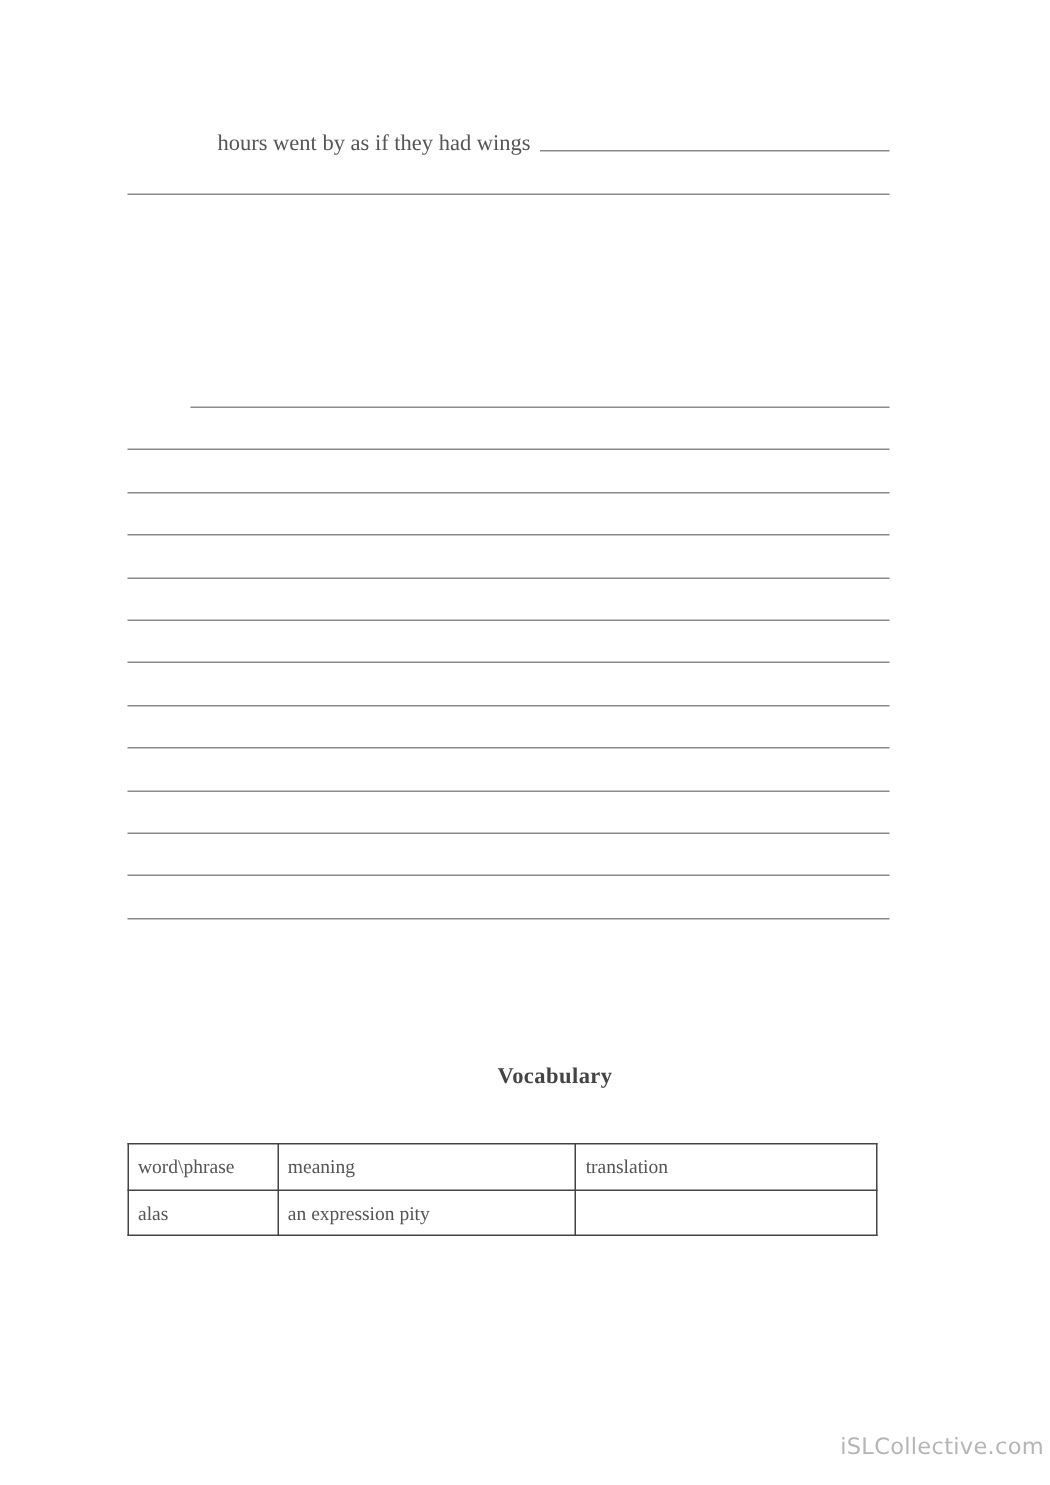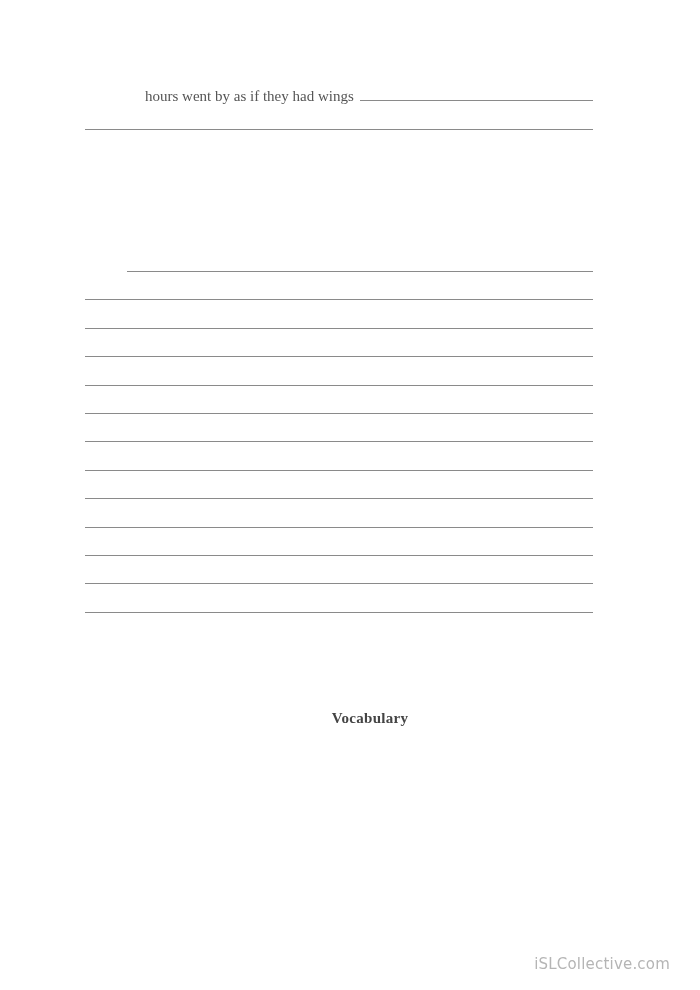--- a/index.html
+++ b/index.html
@@ -69,21 +69,21 @@
   .definition-dark {
     color: #2b3550;
     text-align: justify;
     text-align-last: left;
     font-size: 13px;
     line-height: 17.5px;
     letter-spacing: 0.2px;
   }
   .watermark {
     position: absolute;
-    right: 30px;
+    right: 4px;
     top: 955px;
     font-family: "DejaVu Sans", "Liberation Sans", sans-serif;
     font-size: 15px;
     color: #b5b5b5;
     letter-spacing: 0.2px;
   }
 </style>
 </head>
 <body>
 
@@ -110,17 +110,27 @@
 
   <div class="vocab-title">Vocabulary</div>
 
   <table class="vocab">
     <colgroup>
       <col class="c1">
         <col class="c2">
         <col class="c3">
     </colgroup>
     <tbody>
+        <tr class="r-head">
+      <td>word\phrase</td>
+      <td>meaning</td>
+      <td>translation</td>
+    </tr>
+    <tr class="r-alas">
+      <td>alas</td>
+      <td>an expression pity</td>
+      <td></td>
+    </tr>
   </tbody>
     </table>
 
   <div class="watermark">iSLCollective.com</div>
 </div>
 
 </body></html>

